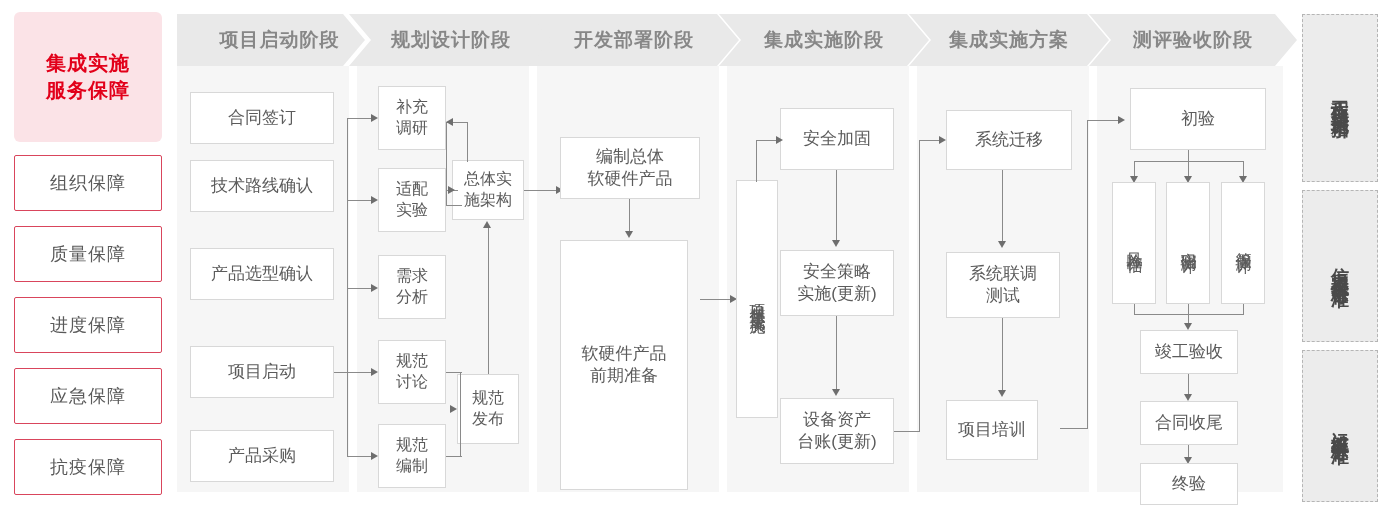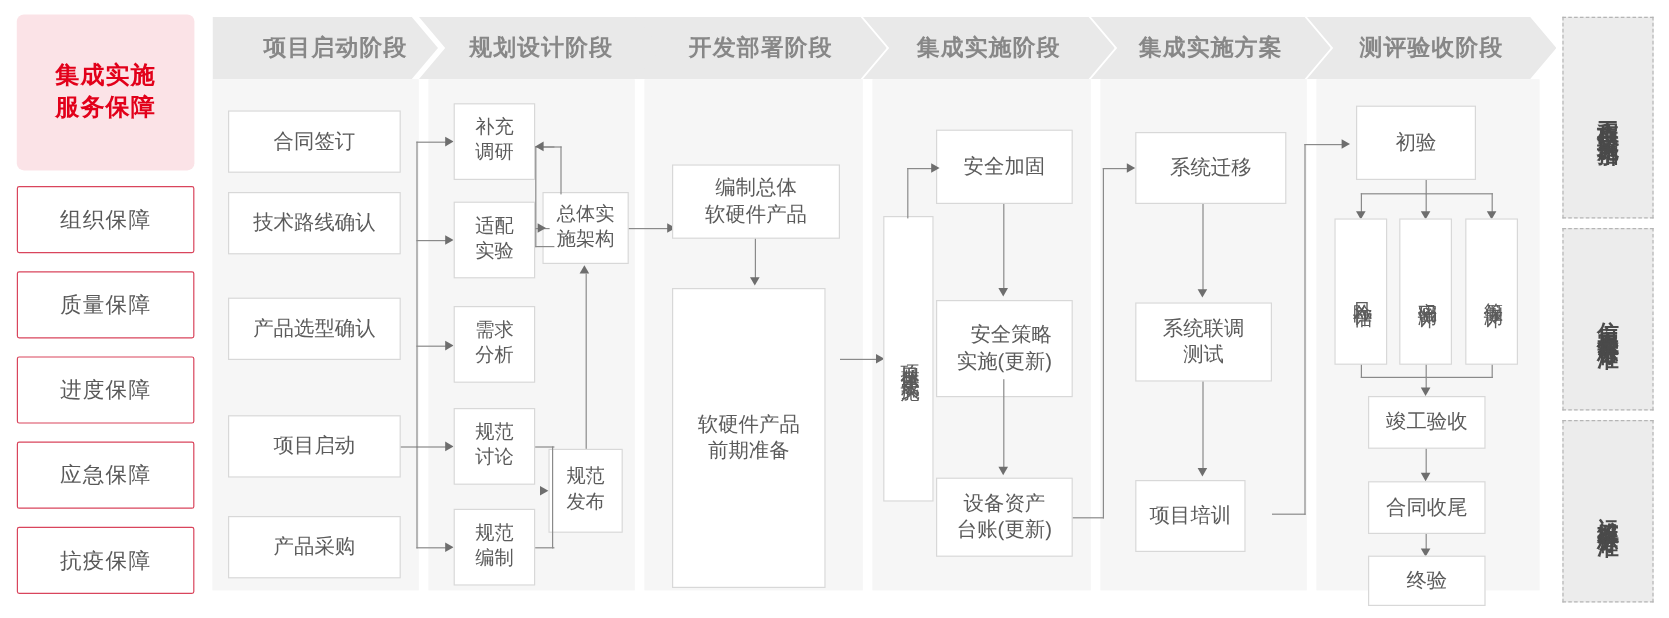--- a/index.html
+++ b/index.html
@@ -223,21 +223,21 @@
 
   <div class="abs ln ln-h" style="left:700px;top:299px;width:34px;"></div>
   <div class="abs arw arw-r" style="left:730px;top:295px;"></div>
 
   <div class="abs node vert" style="left:736px;top:180px;width:42px;height:238px;font-size:16px;">
     <span>项目整体集成实施</span>
   </div>
   <div class="abs node" style="left:780px;top:108px;width:114px;height:62px;">
     <span>安全加固</span>
   </div>
-  <div class="abs node" style="left:780px;top:250px;width:114px;height:81px;text-align:right;">
+  <div class="abs node" style="left:780px;top:250px;width:114px;height:66px;">
     <span style="white-space:pre-line;">安全策略
 实施(更新)</span>
   </div>
   <div class="abs node" style="left:780px;top:398px;width:114px;height:66px;">
     <span style="white-space:pre-line;">设备资产
 台账(更新)</span>
   </div>
 
   <div class="abs ln ln-v" style="left:756px;top:140px;height:42px;"></div>
   <div class="abs ln ln-h" style="left:756px;top:140px;width:22px;"></div>
@@ -269,21 +269,21 @@
   <div class="abs arw arw-d" style="left:998px;top:241px;"></div>
 
   <div class="abs ln ln-v" style="left:1002px;top:318px;height:73px;"></div>
   <div class="abs arw arw-d" style="left:998px;top:390px;"></div>
 
   <div class="abs ln ln-h" style="left:1060px;top:428px;width:28px;"></div>
   <div class="abs ln ln-v" style="left:1087px;top:120px;height:309px;"></div>
   <div class="abs ln ln-h" style="left:1087px;top:120px;width:32px;"></div>
   <div class="abs arw arw-r" style="left:1118px;top:116px;"></div>
 
-  <div class="abs node" style="left:1130px;top:88px;width:100px;height:62px;text-align:right;">
+  <div class="abs node" style="left:1130px;top:88px;width:136px;height:62px;text-align:right;">
     <span>初验</span>
   </div>
 
   <div class="abs ln ln-v" style="left:1188px;top:150px;height:12px;"></div>
   <div class="abs ln ln-h" style="left:1134px;top:161px;width:110px;"></div>
   <div class="abs ln ln-v" style="left:1134px;top:161px;height:17px;"></div>
   <div class="abs arw arw-d" style="left:1130px;top:176px;"></div>
   <div class="abs ln ln-v" style="left:1188px;top:161px;height:17px;"></div>
   <div class="abs arw arw-d" style="left:1184px;top:176px;"></div>
   <div class="abs ln ln-v" style="left:1243px;top:161px;height:17px;"></div>

